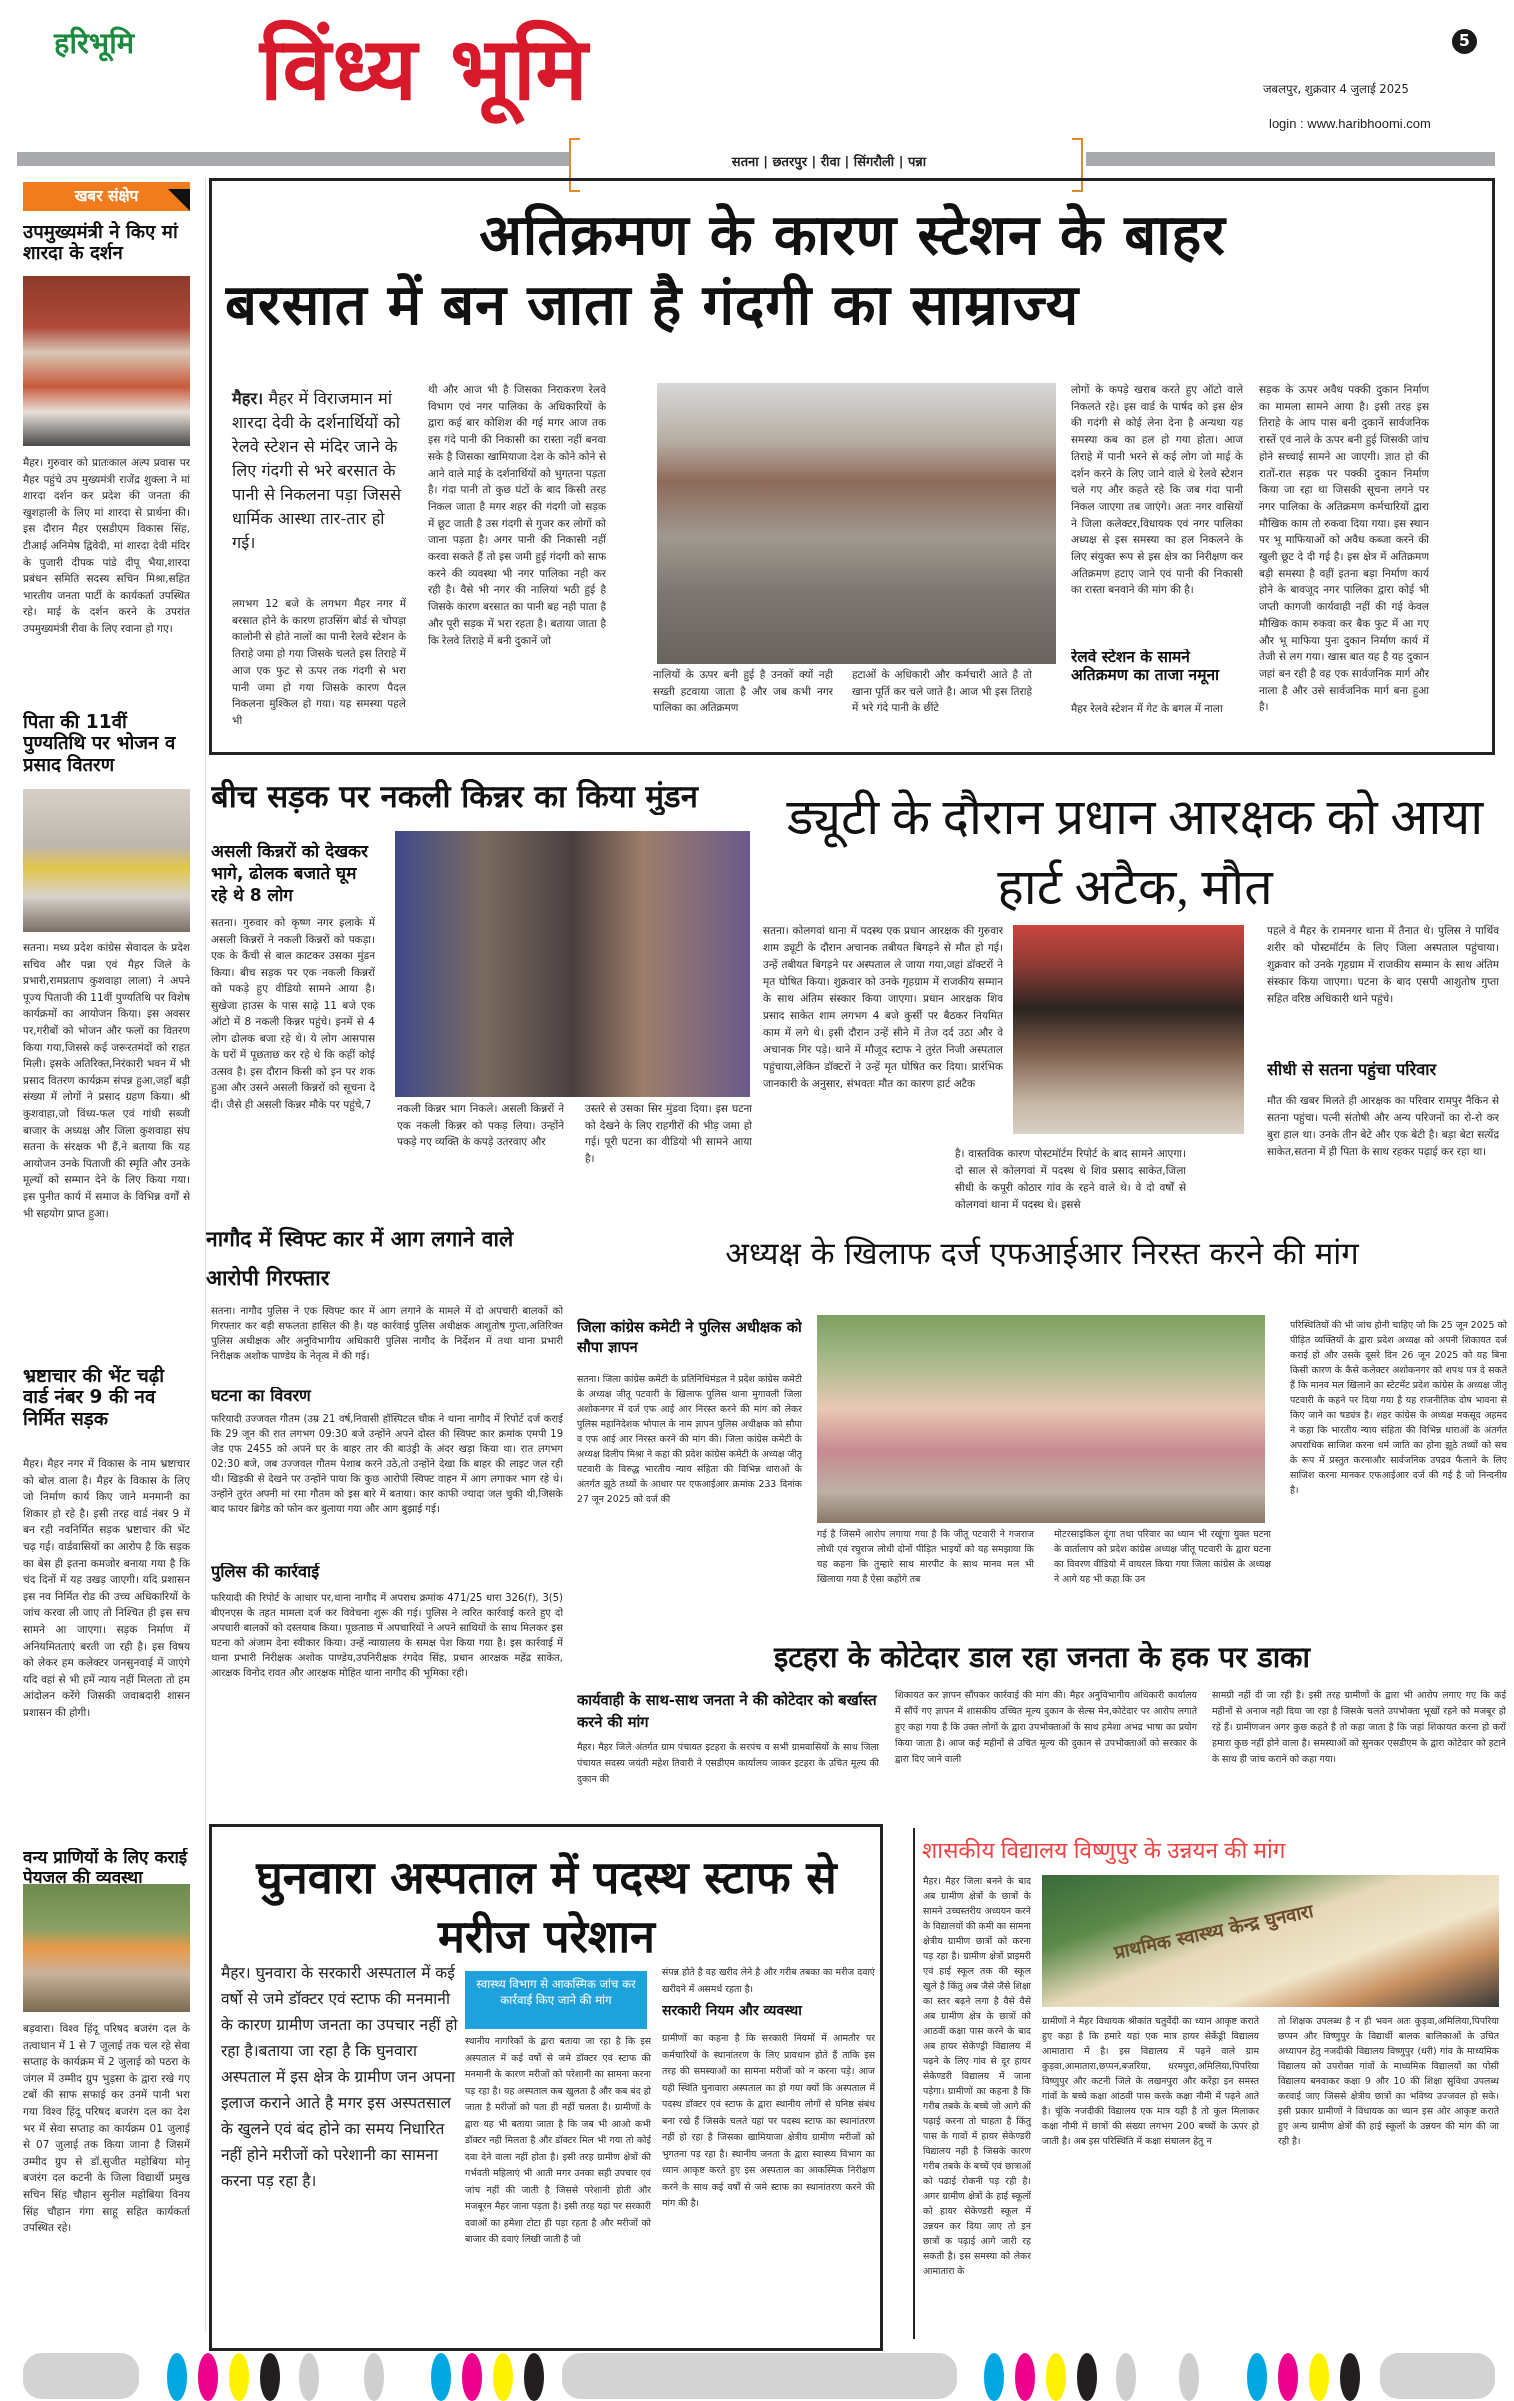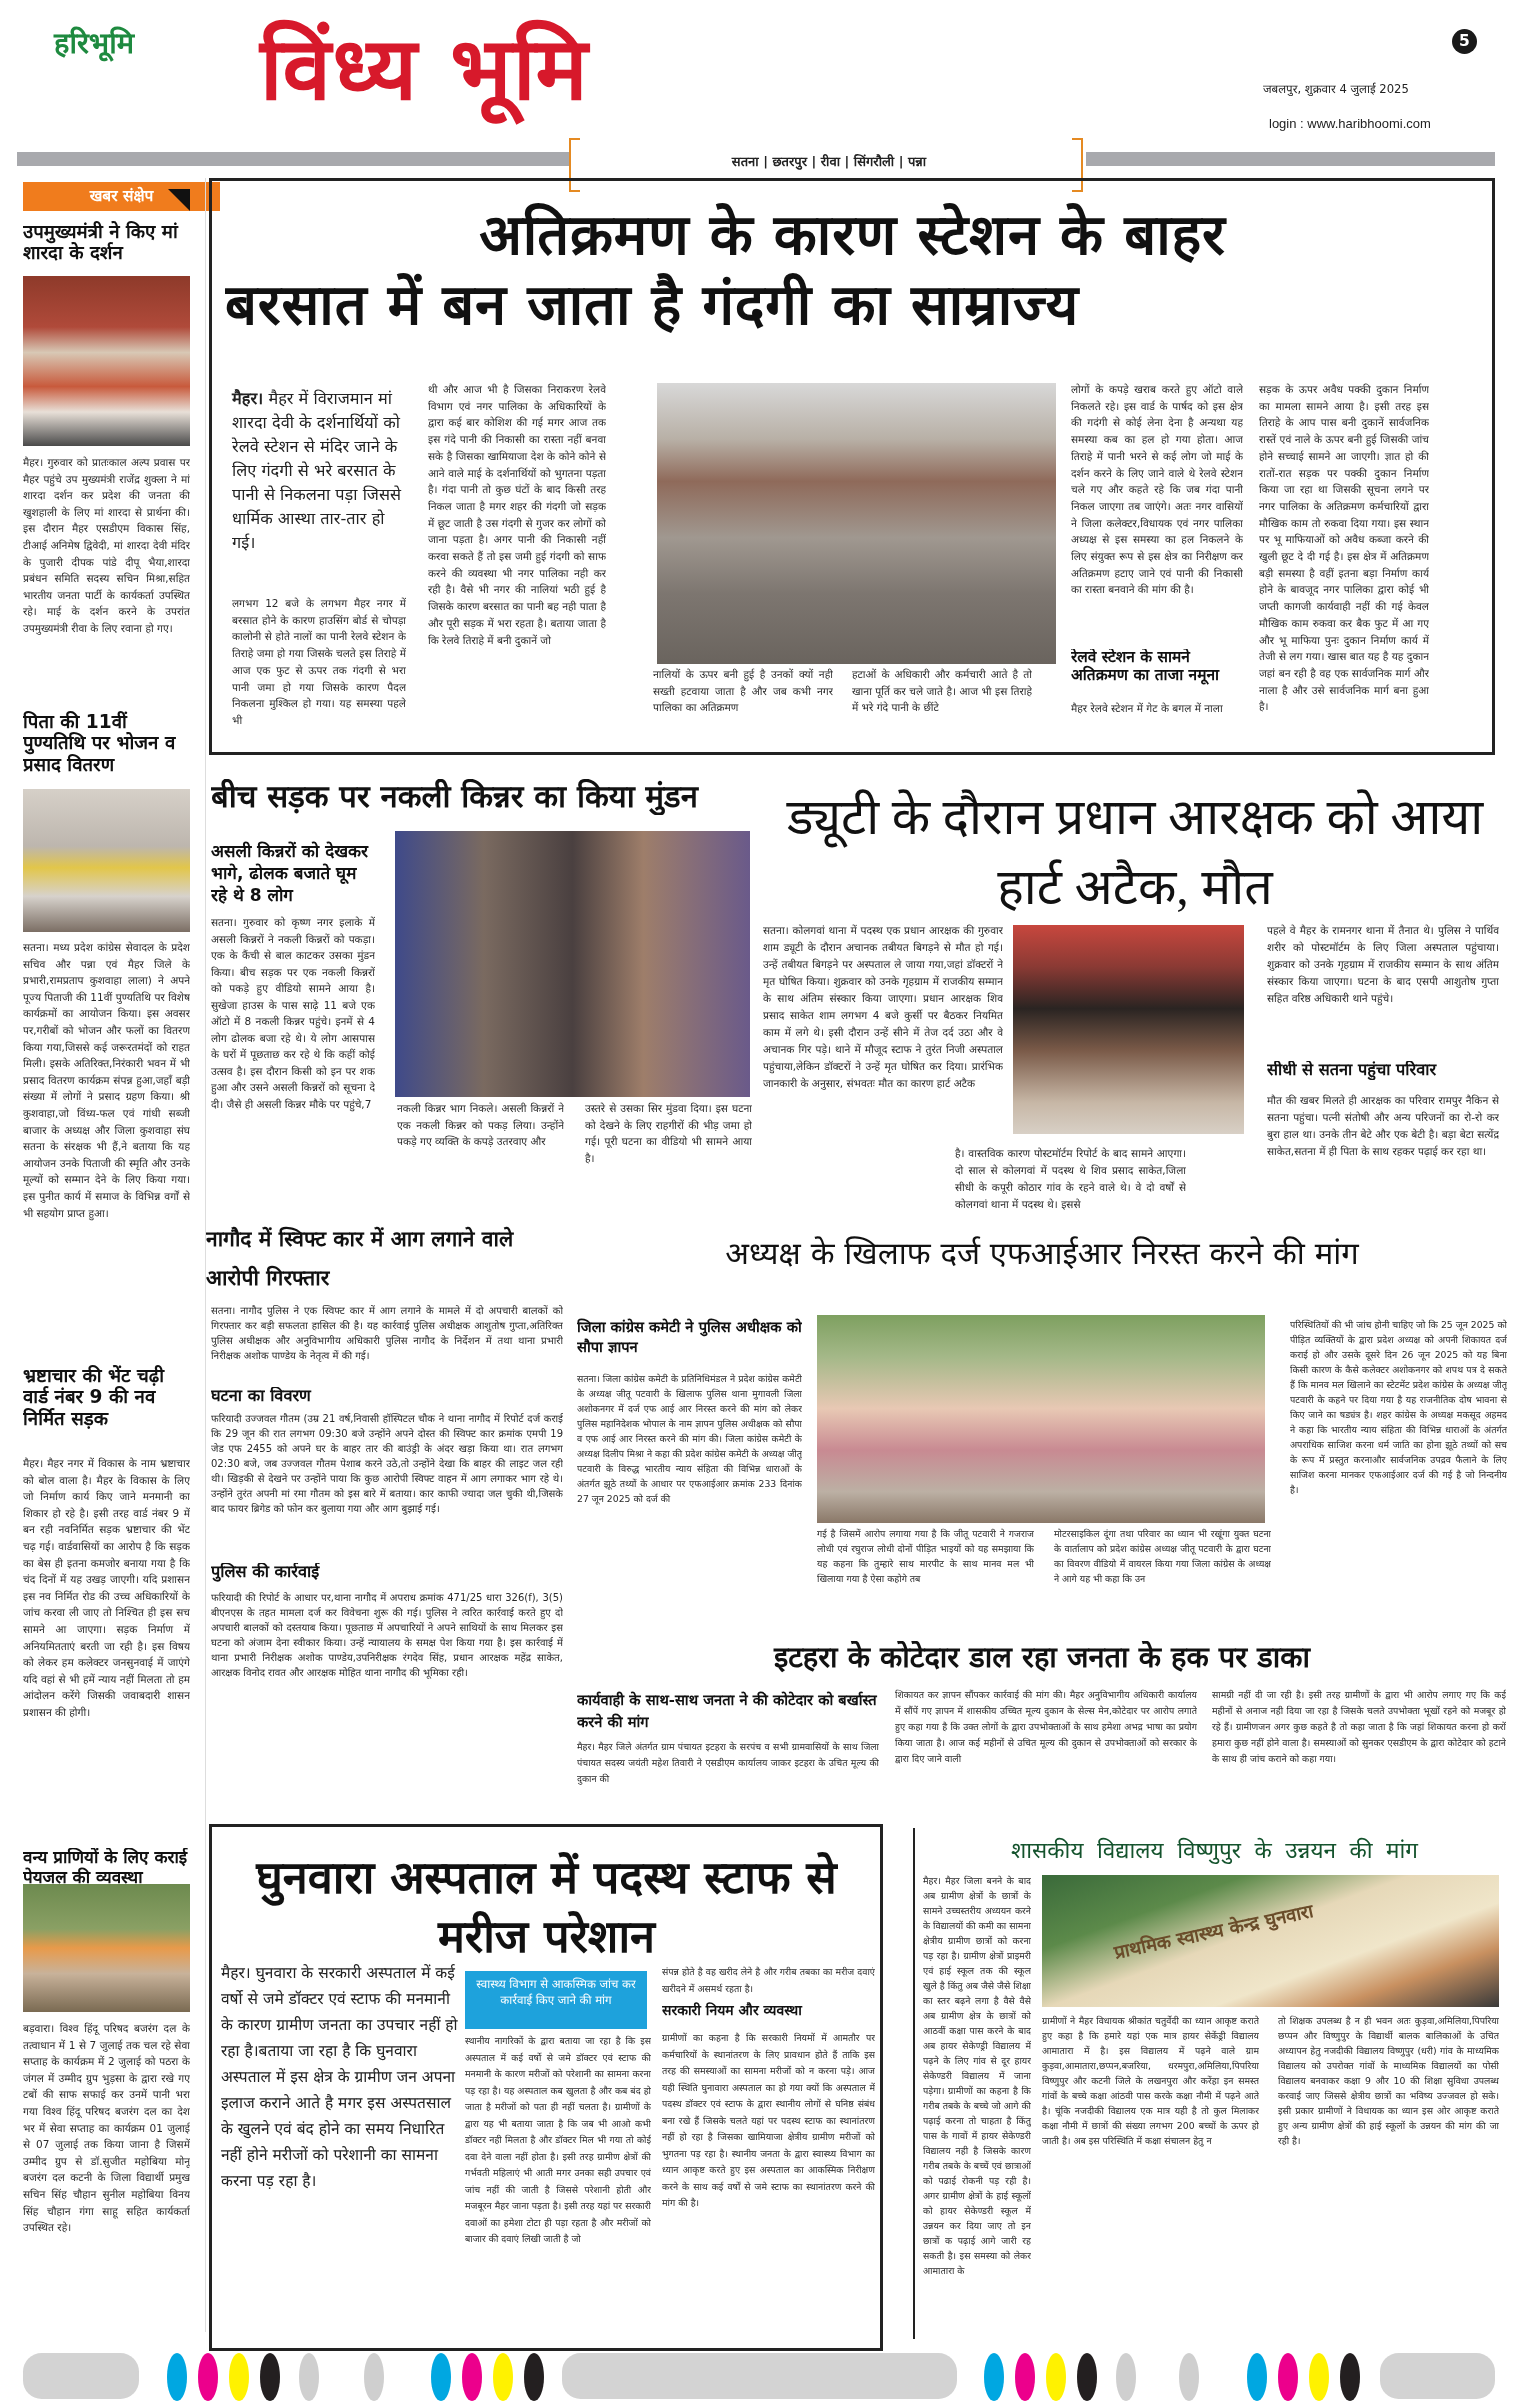--- a/index.html
+++ b/index.html
@@ -29,21 +29,21 @@
 <div class="abs" style="left:1452px;top:29px;width:25px;height:25px;border-radius:50%;background:#1a1a1a;color:#fff;font-weight:bold;font-size:15.5px;text-align:center;line-height:25px">5</div>
 <div class="abs" style="left:1263px;top:81px;font-size:11.6px;color:#222">जबलपुर, शुक्रवार 4 जुलाई 2025</div>
 <div class="abs" style="left:1269px;top:116px;font-size:13px;color:#222;font-family:'Liberation Sans',sans-serif">login : www.haribhoomi.com</div>
 
 <div class="abs gray-band" style="left:17px;top:152px;width:554px"></div>
 <div class="abs gray-band" style="left:1086px;top:152px;width:409px"></div>
 <div class="abs bracket" style="left:569px;top:138px"></div>
 <div class="abs bracket r" style="left:1072px;top:138px"></div>
 <div class="abs" style="left:589px;top:152px;width:480px;text-align:center;font-size:13px;font-weight:bold;color:#222">सतना | छतरपुर | रीवा | सिंगरौली | पन्ना</div>
 
-<div class="abs sidebar-tag" style="left:23px;top:182px;width:197px;height:29px">खबर संक्षेप</div>
+<div class="abs sidebar-tag" style="left:23px;top:182px;width:167px;height:29px">खबर संक्षेप</div>
 <div class="abs" style="left:168px;top:189px;width:0;height:0;border-left:22px solid transparent;border-top:22px solid #111"></div>
 
 <div class="abs hd" style="left:23px;top:221px;width:170px;font-size:18.6px">उपमुख्यमंत्री ने किए मां शारदा के दर्शन</div>
 <div class="abs photo" style="left:23px;top:276px;width:167px;height:170px;background:linear-gradient(180deg,#8e3a2a 0%,#b04a3a 30%,#d8c8b5 45%,#c85a3c 65%,#e8e0d8 80%,#4a4a4a 100%)"></div>
 <div class="abs txt" style="left:23px;top:454px;width:167px;font-size:10.5px;line-height:16.6px">मैहर। गुरुवार को प्रातःकाल अल्प प्रवास पर मैहर पहुंचे उप मुख्यमंत्री राजेंद्र शुक्ला ने मां शारदा दर्शन कर प्रदेश की जनता की खुशहाली के लिए मां शारदा से प्रार्थना की। इस दौरान मैहर एसडीएम विकास सिंह, टीआई अनिमेष द्विवेदी, मां शारदा देवी मंदिर के पुजारी दीपक पांडे दीपू भैया,शारदा प्रबंधन समिति सदस्य सचिन मिश्रा,सहित भारतीय जनता पार्टी के कार्यकर्ता उपस्थित रहे। माई के दर्शन करने के उपरांत उपमुख्यमंत्री रीवा के लिए रवाना हो गए।</div>
 
 <div class="abs hd" style="left:23px;top:711px;width:170px;font-size:18.6px">पिता की 11वीं पुण्यतिथि पर भोजन व प्रसाद वितरण</div>
 <div class="abs photo" style="left:23px;top:789px;width:167px;height:143px;background:linear-gradient(180deg,#d6d0c8 0%,#bdb6ae 40%,#e2c64a 55%,#d7d2cc 75%,#7b6e64 100%)"></div>
 <div class="abs txt" style="left:23px;top:939px;width:167px;font-size:10.5px;line-height:16.6px">सतना। मध्य प्रदेश कांग्रेस सेवादल के प्रदेश सचिव और पन्ना एवं मैहर जिले के प्रभारी,रामप्रताप कुशवाहा लाला) ने अपने पूज्य पिताजी की 11वीं पुण्यतिथि पर विशेष कार्यक्रमों का आयोजन किया। इस अवसर पर,गरीबों को भोजन और फलों का वितरण किया गया,जिससे कई जरूरतमंदों को राहत मिली। इसके अतिरिक्त,निरंकारी भवन में भी प्रसाद वितरण कार्यक्रम संपन्न हुआ,जहाँ बड़ी संख्या में लोगों ने प्रसाद ग्रहण किया। श्री कुशवाहा,जो विंध्य-फल एवं गांधी सब्जी बाजार के अध्यक्ष और जिला कुशवाहा संघ सतना के संरक्षक भी हैं,ने बताया कि यह आयोजन उनके पिताजी की स्मृति और उनके मूल्यों को सम्मान देने के लिए किया गया। इस पुनीत कार्य में समाज के विभिन्न वर्गों से भी सहयोग प्राप्त हुआ।</div>
 
@@ -113,21 +113,21 @@
 <div class="abs box" style="left:209px;top:1824px;width:674px;height:527px"></div>
 <div class="abs hd" style="left:221px;top:1848px;width:651px;text-align:center;font-size:45px;line-height:59px">घुनवारा अस्पताल में पदस्थ स्टाफ से मरीज परेशान</div>
 <div class="abs" style="left:221px;top:1960px;width:240px;font-size:15.5px;line-height:26px;color:#222">मैहर। घुनवारा के सरकारी अस्पताल में कई वर्षो से जमे डॉक्टर एवं स्टाफ की मनमानी के कारण ग्रामीण जनता का उपचार नहीं हो रहा है।बताया जा रहा है कि घुनवारा अस्पताल में इस क्षेत्र के ग्रामीण जन अपना इलाज कराने आते है मगर इस अस्पतसाल के खुलने एवं बंद होने का समय निधारित नहीं होने मरीजों को परेशानी का सामना करना पड़ रहा है।</div>
 <div class="abs blue-box" style="left:465px;top:1971px;width:182px;height:58px;font-size:11.6px;line-height:15.5px">स्वास्थ्य विभाग से आकस्मिक जांच कर कार्रवाई किए जाने की मांग</div>
 <div class="abs txt" style="left:465px;top:2033px;width:186px;line-height:16.5px;font-size:9.3px">स्थानीय नागरिकों के द्वारा बताया जा रहा है कि इस अस्पताल में कई वर्षो से जमे डॉक्टर एवं स्टाफ की मनमानी के कारण मरीजों को परेशानी का सामना करना पड़ रहा है। यह अस्पताल कब खुलता है और कब बंद हो जाता है मरीजों को पता ही नहीं चलता है। ग्रामीणों के द्वारा यह भी बताया जाता है कि जब भी आओ कभी डॉक्टर नही मिलता है और डॉक्टर मिल भी गया तो कोई दवा देने वाला नहीं होता है। इसी तरह ग्रामीण क्षेत्रों की गर्भवती महिलाएं भी आती मगर उनका सही उपचार एवं जांच नहीं की जाती है जिससे परेशानी होती और मजबूरन मैहर जाना पड़ता है। इसी तरह यहां पर सरकारी दवाओं का हमेशा टोटा ही पड़ा रहता है और मरीजों को बाजार की दवाएं लिखी जाती है जो</div>
 <div class="abs txt" style="left:662px;top:1964px;width:213px;line-height:16.5px;font-size:9.3px">संपन्न होते है वह खरीद लेने है और गरीब तबका का मरीज दवाएं खरीदने में असमर्थ रहता है।</div>
 <div class="abs hd" style="left:662px;top:2002px;width:213px;font-size:14px">सरकारी नियम और व्यवस्था</div>
 <div class="abs txt" style="left:662px;top:2030px;width:213px;line-height:16.5px;font-size:9.3px">ग्रामीणों का कहना है कि सरकारी नियमों में आमतौर पर कर्मचारियों के स्थानांतरण के लिए प्रावधान होते हैं ताकि इस तरह की समस्याओं का सामना मरीजों को न करना पड़े। आज यही स्थिति घुनावारा अस्पताल का हो गया क्यों कि अस्पताल में पदस्थ डॉक्टर एवं स्टाफ के द्वारा स्थानीय लोगों से घनिष्ठ संबंध बना रखे हैं जिसके चलते यहां पर पदस्थ स्टाफ का स्थानांतरण नहीं हो रहा है जिसका खामियाजा क्षेत्रीय ग्रामीण मरीजों को भुगतना पड़ रहा है। स्थानीय जनता के द्वारा स्वास्थ्य विभाग का ध्यान आकृष्ट करते हुए इस अस्पताल का आकस्मिक निरीक्षण करने के साथ कई वर्षों से जमे स्टाफ का स्थानांतरण करने की मांग की है।</div>
 
 <div class="abs sep-v" style="left:913px;top:1828px;height:511px"></div>
-<div class="abs" style="left:922px;top:1834px;width:585px;font-size:22.5px;text-align:center;color:#14532d;font-family:Liberation Mono, monospace">शासकीय विद्यालय विष्णुपुर के उन्नयन की मांग</div>
+<div class="abs" style="left:922px;top:1834px;width:585px;font-size:22.5px;color:#ef4444;font-family:Liberation Sans, sans-serif">शासकीय विद्यालय विष्णुपुर के उन्नयन की मांग</div>
 <div class="abs txt" style="left:923px;top:1873px;width:108px;line-height:15px;font-size:9.3px">मैहर। मैहर जिला बनने के बाद अब ग्रामीण क्षेत्रों के छात्रों के सामने उच्चस्तरीय अध्ययन करने के विद्यालयों की कमी का सामना क्षेत्रीय ग्रामीण छात्रों को करना पड़ रहा है। ग्रामीण क्षेत्रों प्राइमरी एवं हाई स्कूल तक की स्कूल खुले है किंतु अब जैसे जैसे शिक्षा का स्तर बढ़ने लगा है वैसे वैसे अब ग्रामीण क्षेत्र के छात्रों को आठवीं कक्षा पास करने के बाद अब हायर सेकेण्ड्री विद्यालय में पढ़ने के लिए गांव से दूर हायर सेकेण्डरी विद्यालय में जाना पड़ेगा। ग्रामीणों का कहना है कि गरीब तबके के बच्चे जो आगे की पढ़ाई करना तो चाहता है किंतु पास के गावों में हायर सेकेण्डरी विद्यालय नही है जिसके कारण गरीब तबके के बच्चें एवं छात्राओं को पढाई रोकनी पड़ रही है। अगर ग्रामीण क्षेत्रों के हाई स्कूलों को हायर सेकेण्डरी स्कूल में उन्नयन कर दिया जाए तो इन छात्रों क पढ़ाई आगे जारी रह सकती है। इस समस्या को लेकर आमातारा के</div>
 <div class="abs photo" style="left:1042px;top:1875px;width:457px;height:132px;background:linear-gradient(160deg,#3a6a3a 0%,#5c8a4a 25%,#e6d8b8 45%,#f0e6ca 65%,#c89060 80%,#3a3a3a 100%)">
   <div style="position:absolute;left:70px;top:43px;transform:rotate(-12deg);font-size:18.6px;font-weight:bold;color:#6a4c2a;white-space:nowrap">प्राथमिक स्वास्थ्य केन्द्र घुनवारा</div>
 </div>
 <div class="abs txt" style="left:1042px;top:2013px;width:217px;line-height:15px;font-size:9.3px">ग्रामीणों ने मैहर विधायक श्रीकांत चतुर्वेदी का ध्यान आकृष्ट कराते हुए कहा है कि हमारे यहां एक मात्र हायर सेकेंड्री विद्यालय आमातारा में है। इस विद्यालय में पढ़ने वाले ग्राम कुड़वा,आमातारा,छप्पन,बजरिया, धरमपुरा,अमिलिया,पिपरिया विष्णुपुर और कटनी जिले के लखनपुरा और करेंहा इन समस्त गांवों के बच्चे कक्षा आंठवी पास करके कक्षा नौमी में पढ़ने आते है। चूंकि नजदीकी विद्यालय एक मात्र यही है तो कुल मिलाकर कक्षा नौमी में छात्रों की संख्या लगभग 200 बच्चों के ऊपर हो जाती है। अब इस परिस्थिति में कक्षा संचालन हेतु न</div>
 <div class="abs txt" style="left:1278px;top:2013px;width:221px;line-height:15px;font-size:9.3px">तो शिक्षक उपलब्ध है न ही भवन अतः कुड़वा,अमिलिया,पिपरिया छप्पन और विष्णुपुर के विद्यार्थी बालक बालिकाओं के उचित अध्यापन हेतु नजदीकी विद्यालय विष्णुपुर (धरी) गांव के माध्यमिक विद्यालय को उपरोक्त गांवों के माध्यमिक विद्यालयों का पोसी विद्यालय बनवाकर कक्षा 9 और 10 की शिक्षा सुविधा उपलब्ध करवाई जाए जिससे क्षेत्रीय छात्रों का भविष्य उज्जवल हो सके। इसी प्रकार ग्रामीणों ने विधायक का ध्यान इस ओर आकृष्ट कराते हुए अन्य ग्रामीण क्षेत्रों की हाई स्कूलों के उन्नयन की मांग की जा रही है।</div>
 
 <div class="abs sep-v" style="left:205px;top:178px;width:0.8px;height:2154px;background:#ddd"></div>
 
 <div id="print-marks">

